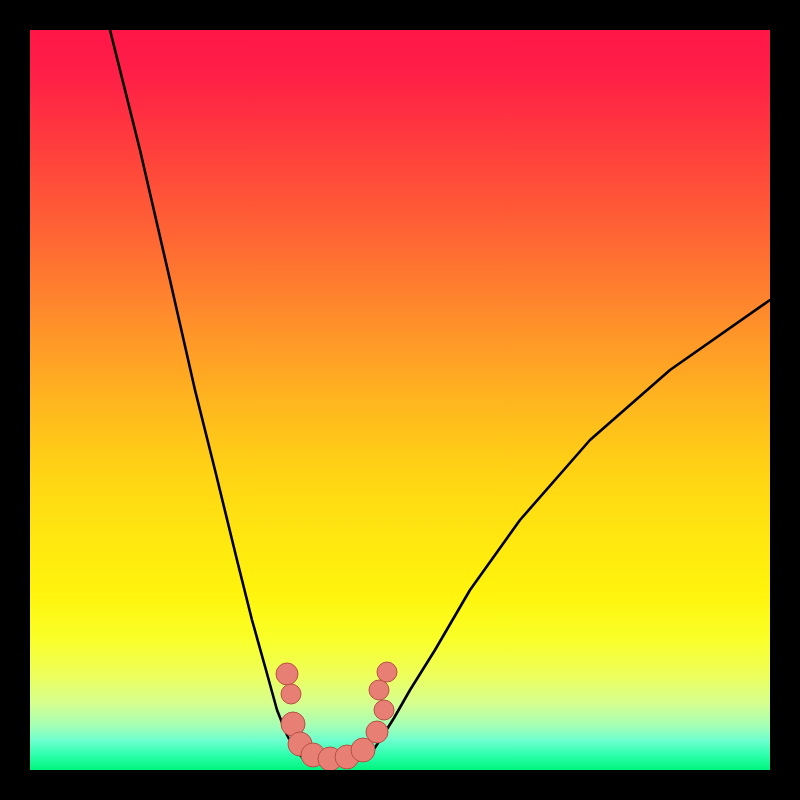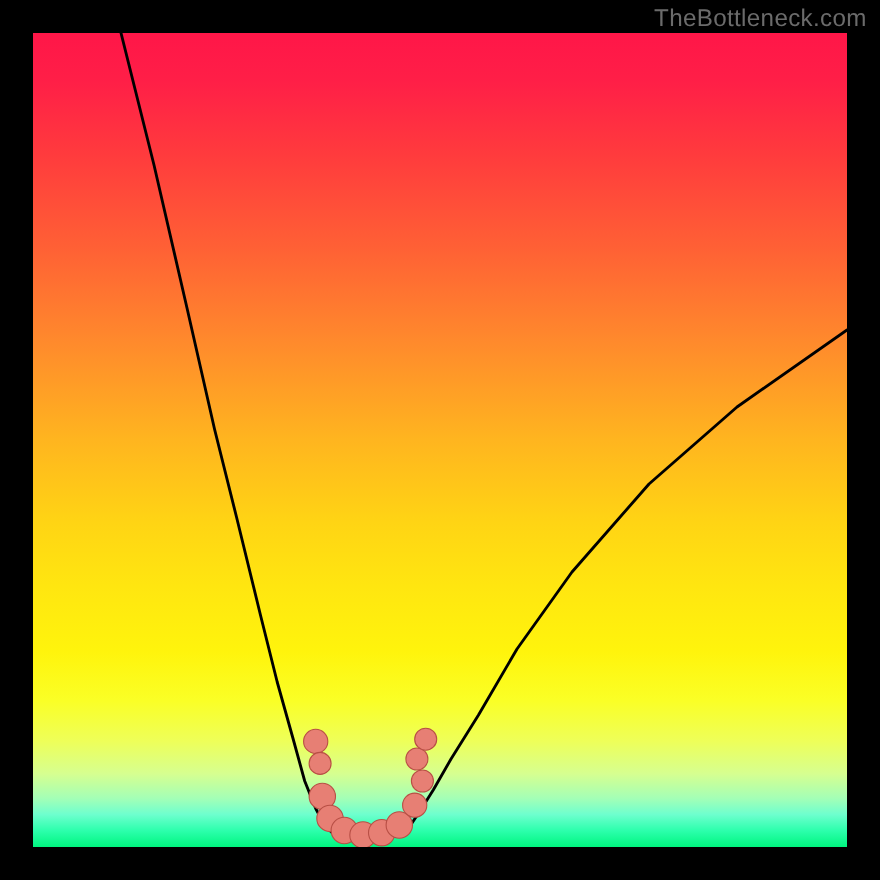--- a/index.html
+++ b/index.html
@@ -85,14 +85,13 @@
           <circle cx="300" cy="729" r="12" fill="#e77f74" stroke="#b84f45" stroke-width="1"></circle>
           <circle cx="317" cy="727" r="12" fill="#e77f74" stroke="#b84f45" stroke-width="1"></circle>
           <circle cx="333" cy="720" r="12" fill="#e77f74" stroke="#b84f45" stroke-width="1"></circle>
           <circle cx="347" cy="702" r="11" fill="#e77f74" stroke="#b84f45" stroke-width="1"></circle>
           <circle cx="354" cy="680" r="10" fill="#e77f74" stroke="#b84f45" stroke-width="1"></circle>
           <circle cx="349" cy="660" r="10" fill="#e77f74" stroke="#b84f45" stroke-width="1"></circle>
           <circle cx="357" cy="642" r="10" fill="#e77f74" stroke="#b84f45" stroke-width="1"></circle>
         </g>
     </svg>
   </div>
-  <div class="watermark">TheBottleneck.com</div>
 </div>
 
 </body></html>

